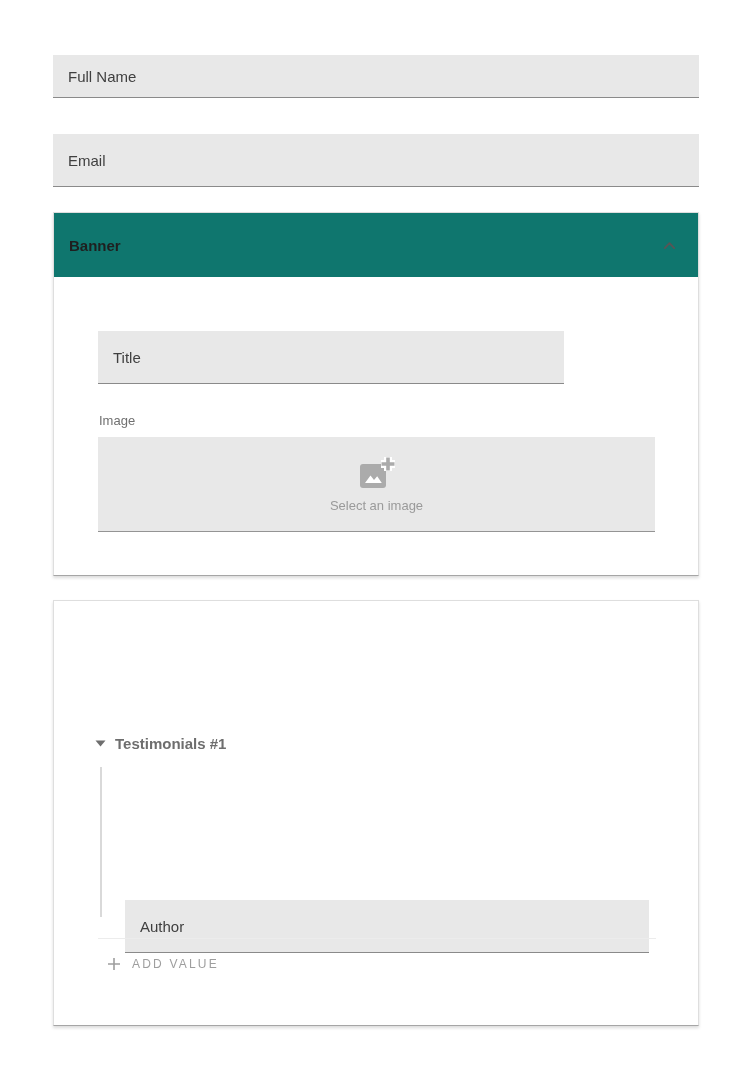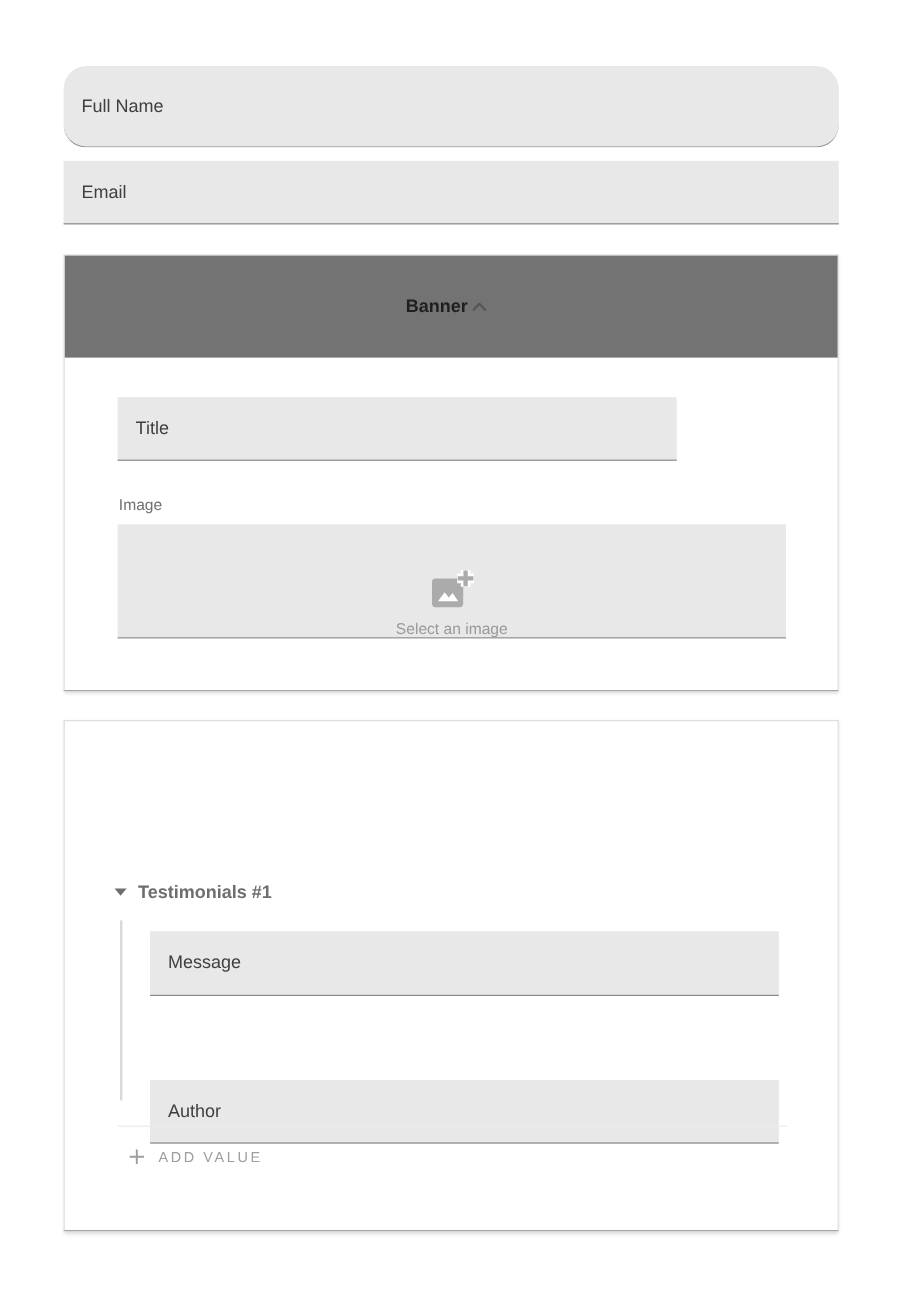--- a/index.html
+++ b/index.html
@@ -14,60 +14,60 @@
     border:none;
     border-bottom:1px solid #8a8a8a;
     padding:0 15px;
     font-family:"Liberation Sans", sans-serif;
     font-size:15px;
     color:#3f3f3f;
     outline:none;
   }
   .tf::placeholder { color:#3f3f3f; opacity:1; }
 
-  .tf-fullname { left:53px; top:55px;  width:646px; height:68px;border-radius:19px; }
+  .tf-fullname { left:53px; top:55px;  width:646px; height:43px; }
   .tf-email    { left:53px; top:134px; width:646px; height:53px; }
 
   
   .card {
     position:absolute;
     left:53px;
     width:646px;
     background:#ffffff;
     border:1px solid #dedede;
     border-bottom-color:#a6a6a6;
     box-shadow:0 2px 3px rgba(0,0,0,0.14);
   }
   .card-banner       { top:212px; height:364px; }
   .card-testimonials { top:600px; height:426px; }
 
   .card-header {
-    position:absolute; left:0; top:0; right:0; height:85px;
-    background:#737373;
-    display:flex; align-items:center; justify-content:center;
+    position:absolute; left:0; top:0; right:0; height:64px;
+    background:#0f766e;
+    display:flex; align-items:center; justify-content:space-between;
     padding:0 19px 0 15px;
     cursor:pointer;
   }
   .card-title { font-size:15px; font-weight:bold; color:#1f1f1f; }
   .collapse-btn {
     background:none; border:none; padding:0; cursor:pointer;
     display:flex; align-items:center; justify-content:center;
     width:20px; height:20px;
   }
 
   
   .tf-title { left:44px; top:118px; width:466px; height:53px; }
   .img-label {
     position:absolute; left:45px; top:200px;
     font-size:13px; color:#707070; line-height:15px;
   }
   .img-drop {
     position:absolute; left:44px; top:224px; width:557px; height:95px;
     background:#e8e8e8; border-bottom:1px solid #949494;
-    display:flex; flex-direction:column; align-items:center; justify-content:flex-end;
+    display:flex; flex-direction:column; align-items:center; justify-content:center;
     gap:7px; cursor:pointer;
   }
   .img-drop .cta { font-size:13px; color:#9a9a9a; }
 
   
   .item-row {
     position:absolute; left:41px; top:133px; height:18px;
     display:flex; align-items:center; gap:9px;
     background:none; border:none; cursor:pointer; padding:0;
     font-family:"Liberation Sans", sans-serif;
@@ -123,21 +123,20 @@
 
     <button class="item-row">
       <svg width="11" height="7" viewBox="0 0 11 7">
         <polygon points="0.5,0.5 10.5,0.5 5.5,6.5" fill="#6e6e6e"></polygon>
       </svg>
       <span class="item-label">Testimonials #1</span>
     </button>
 
     <div class="nest-line"></div>
 
-    <input class="tf tf-message" type="text" placeholder="Message" style="">
     <input class="tf tf-author" type="text" placeholder="Author" style="">
 
     <div class="divider"></div>
 
     <button class="add-value">
       <svg width="14" height="14" viewBox="0 0 14 14">
         <path d="M7 1 V13 M1 7 H13" stroke="#9e9e9e" stroke-width="1.6" fill="none"></path>
       </svg>
       <span>ADD VALUE</span>
     </button>

